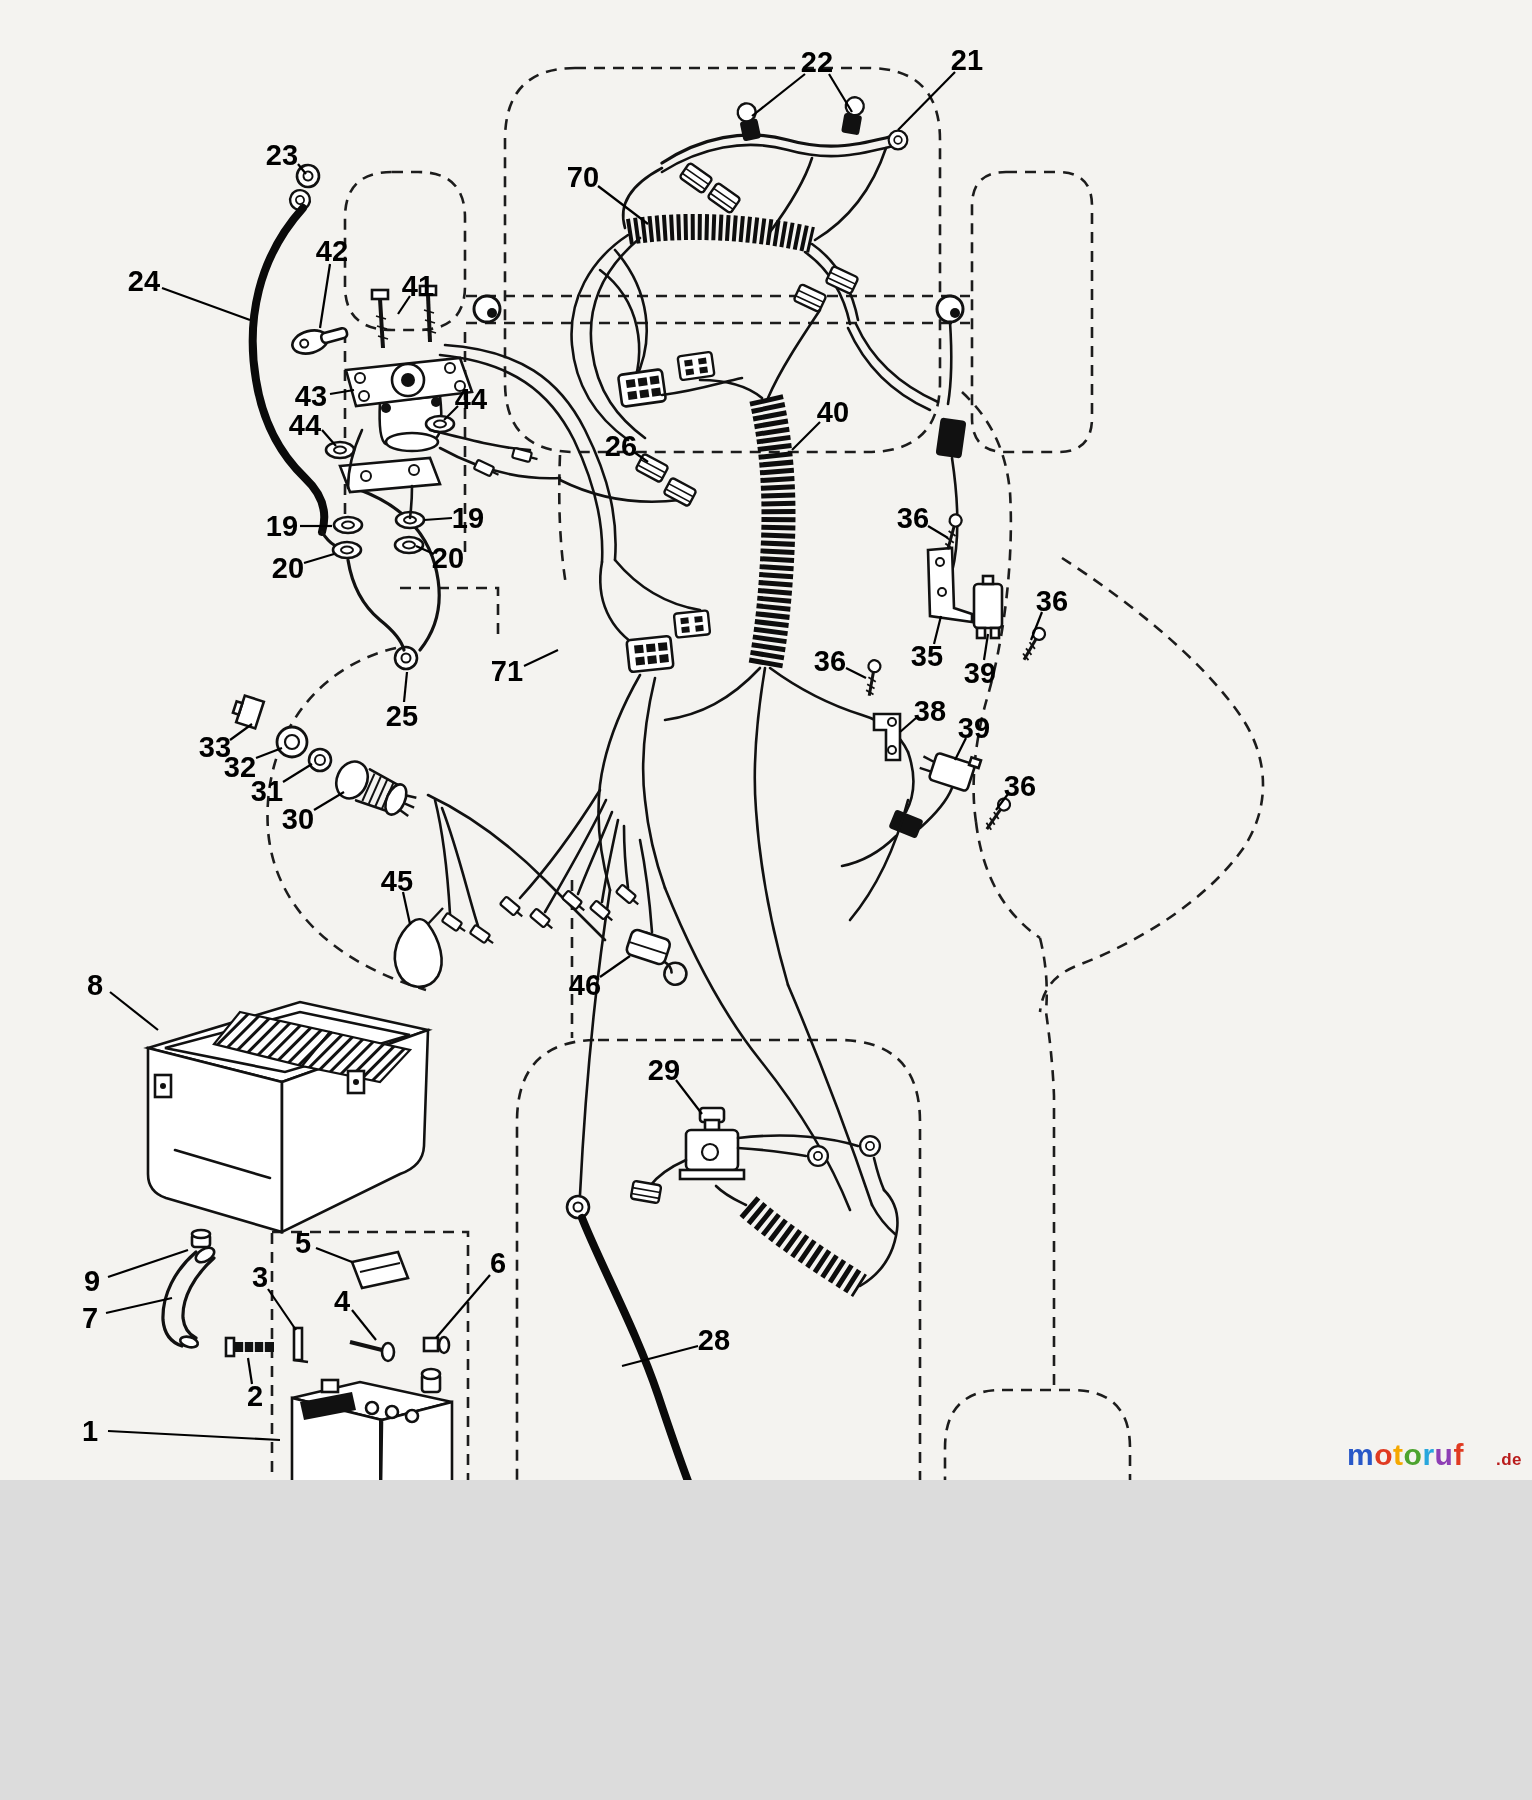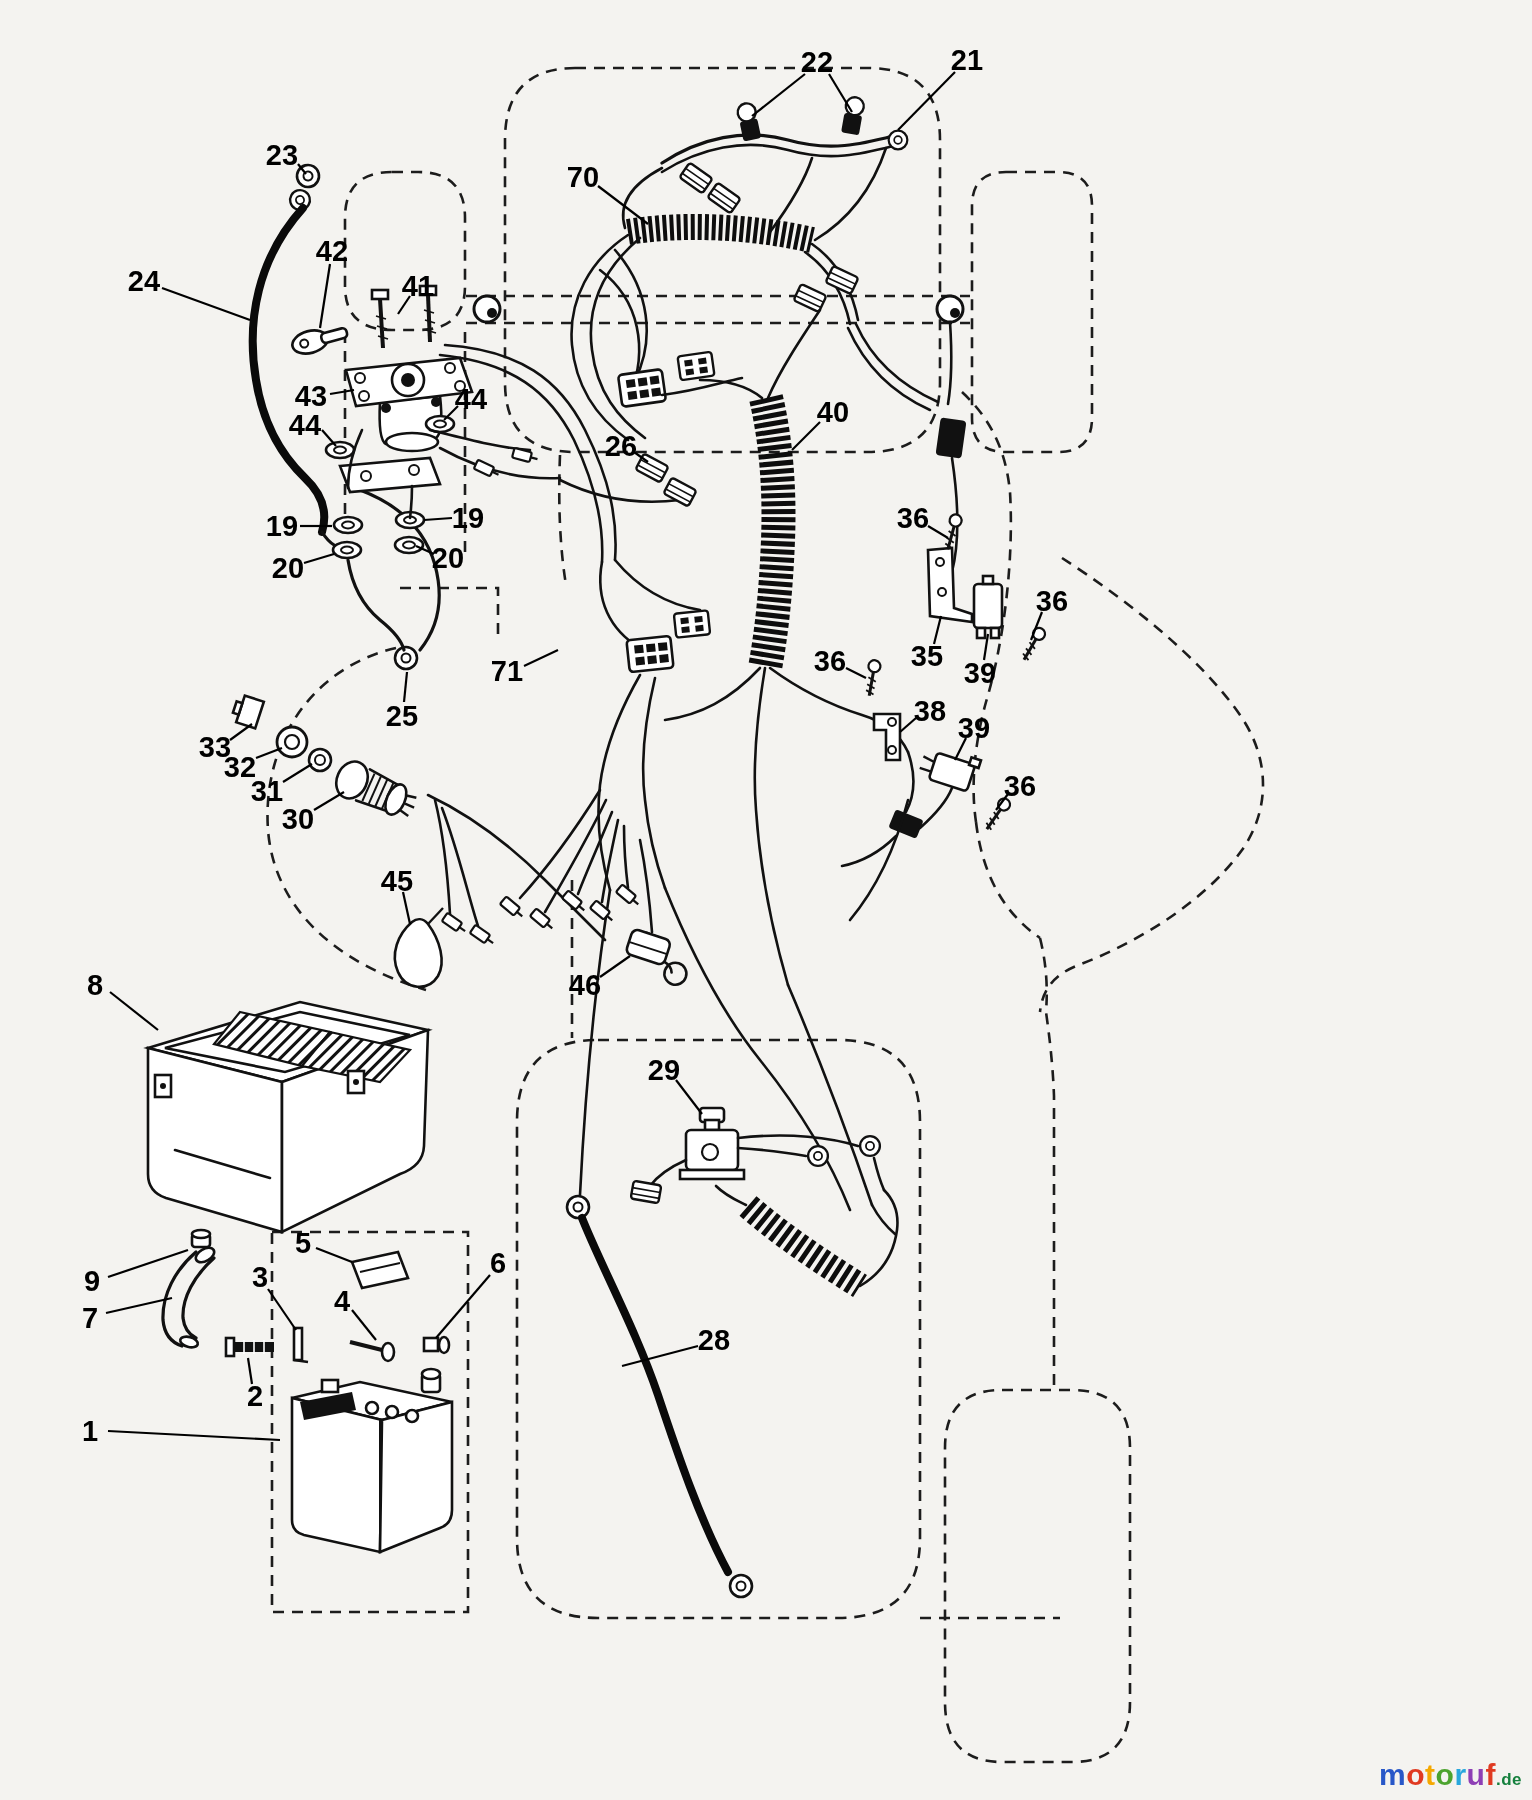--- a/index.html
+++ b/index.html
@@ -1,30 +1,30 @@
 <!DOCTYPE html>
 <html><head>
 <meta charset="utf-8">
 <style>
   html,body{margin:0;padding:0;background:#dcdcdc;}
-  .canvas{position:relative;width:1532px;height:1800px;background:#f4f3f0;overflow:hidden;
+  .canvas{position:relative;width:1532px;height:1480px;background:#f4f3f0;overflow:hidden;
           font-family:"Liberation Sans",sans-serif;}
   svg{position:absolute;left:0;top:0;}
   .dash{fill:none;stroke:#1c1c1c;stroke-width:2.6;stroke-dasharray:11 8;}
   .w2{fill:none;stroke:#111;stroke-width:2.6;stroke-linecap:round;}
   .w3{fill:none;stroke:#111;stroke-width:3.2;stroke-linecap:round;}
   .thick{fill:none;stroke:#0a0a0a;stroke-width:8;stroke-linecap:round;}
   .loom{fill:none;stroke:#0d0d0d;stroke-linecap:butt;}
   .part{fill:#ffffff;stroke:#111;stroke-width:2.6;}
   .pfill{fill:#111;stroke:none;}
   .callout{font:bold 29px "Liberation Sans",sans-serif;fill:#000;text-anchor:middle;}
   .leader{stroke:#000;stroke-width:2.2;}
   .watermark{position:absolute;right:10px;bottom:8px;font:bold 30px "Liberation Sans",sans-serif;
              letter-spacing:.5px;user-select:none;}
-  .watermark .suffix{font-size:17px;color:#15803d;}
+  .watermark .suffix{font-size:17px;color:#b91c1c;margin-left:32px;}
 </style>
 </head>
 <body>
 
 <div class="canvas">
 <svg width="1532" height="1800" viewBox="0 0 1532 1800">
   <defs>
     <pattern id="hatch" width="9" height="9" patternUnits="userSpaceOnUse" patternTransform="rotate(45)">
       <rect width="9" height="9" fill="#fff"></rect>
       <line x1="1" y1="0" x2="1" y2="9" stroke="#111" stroke-width="4"></line>

